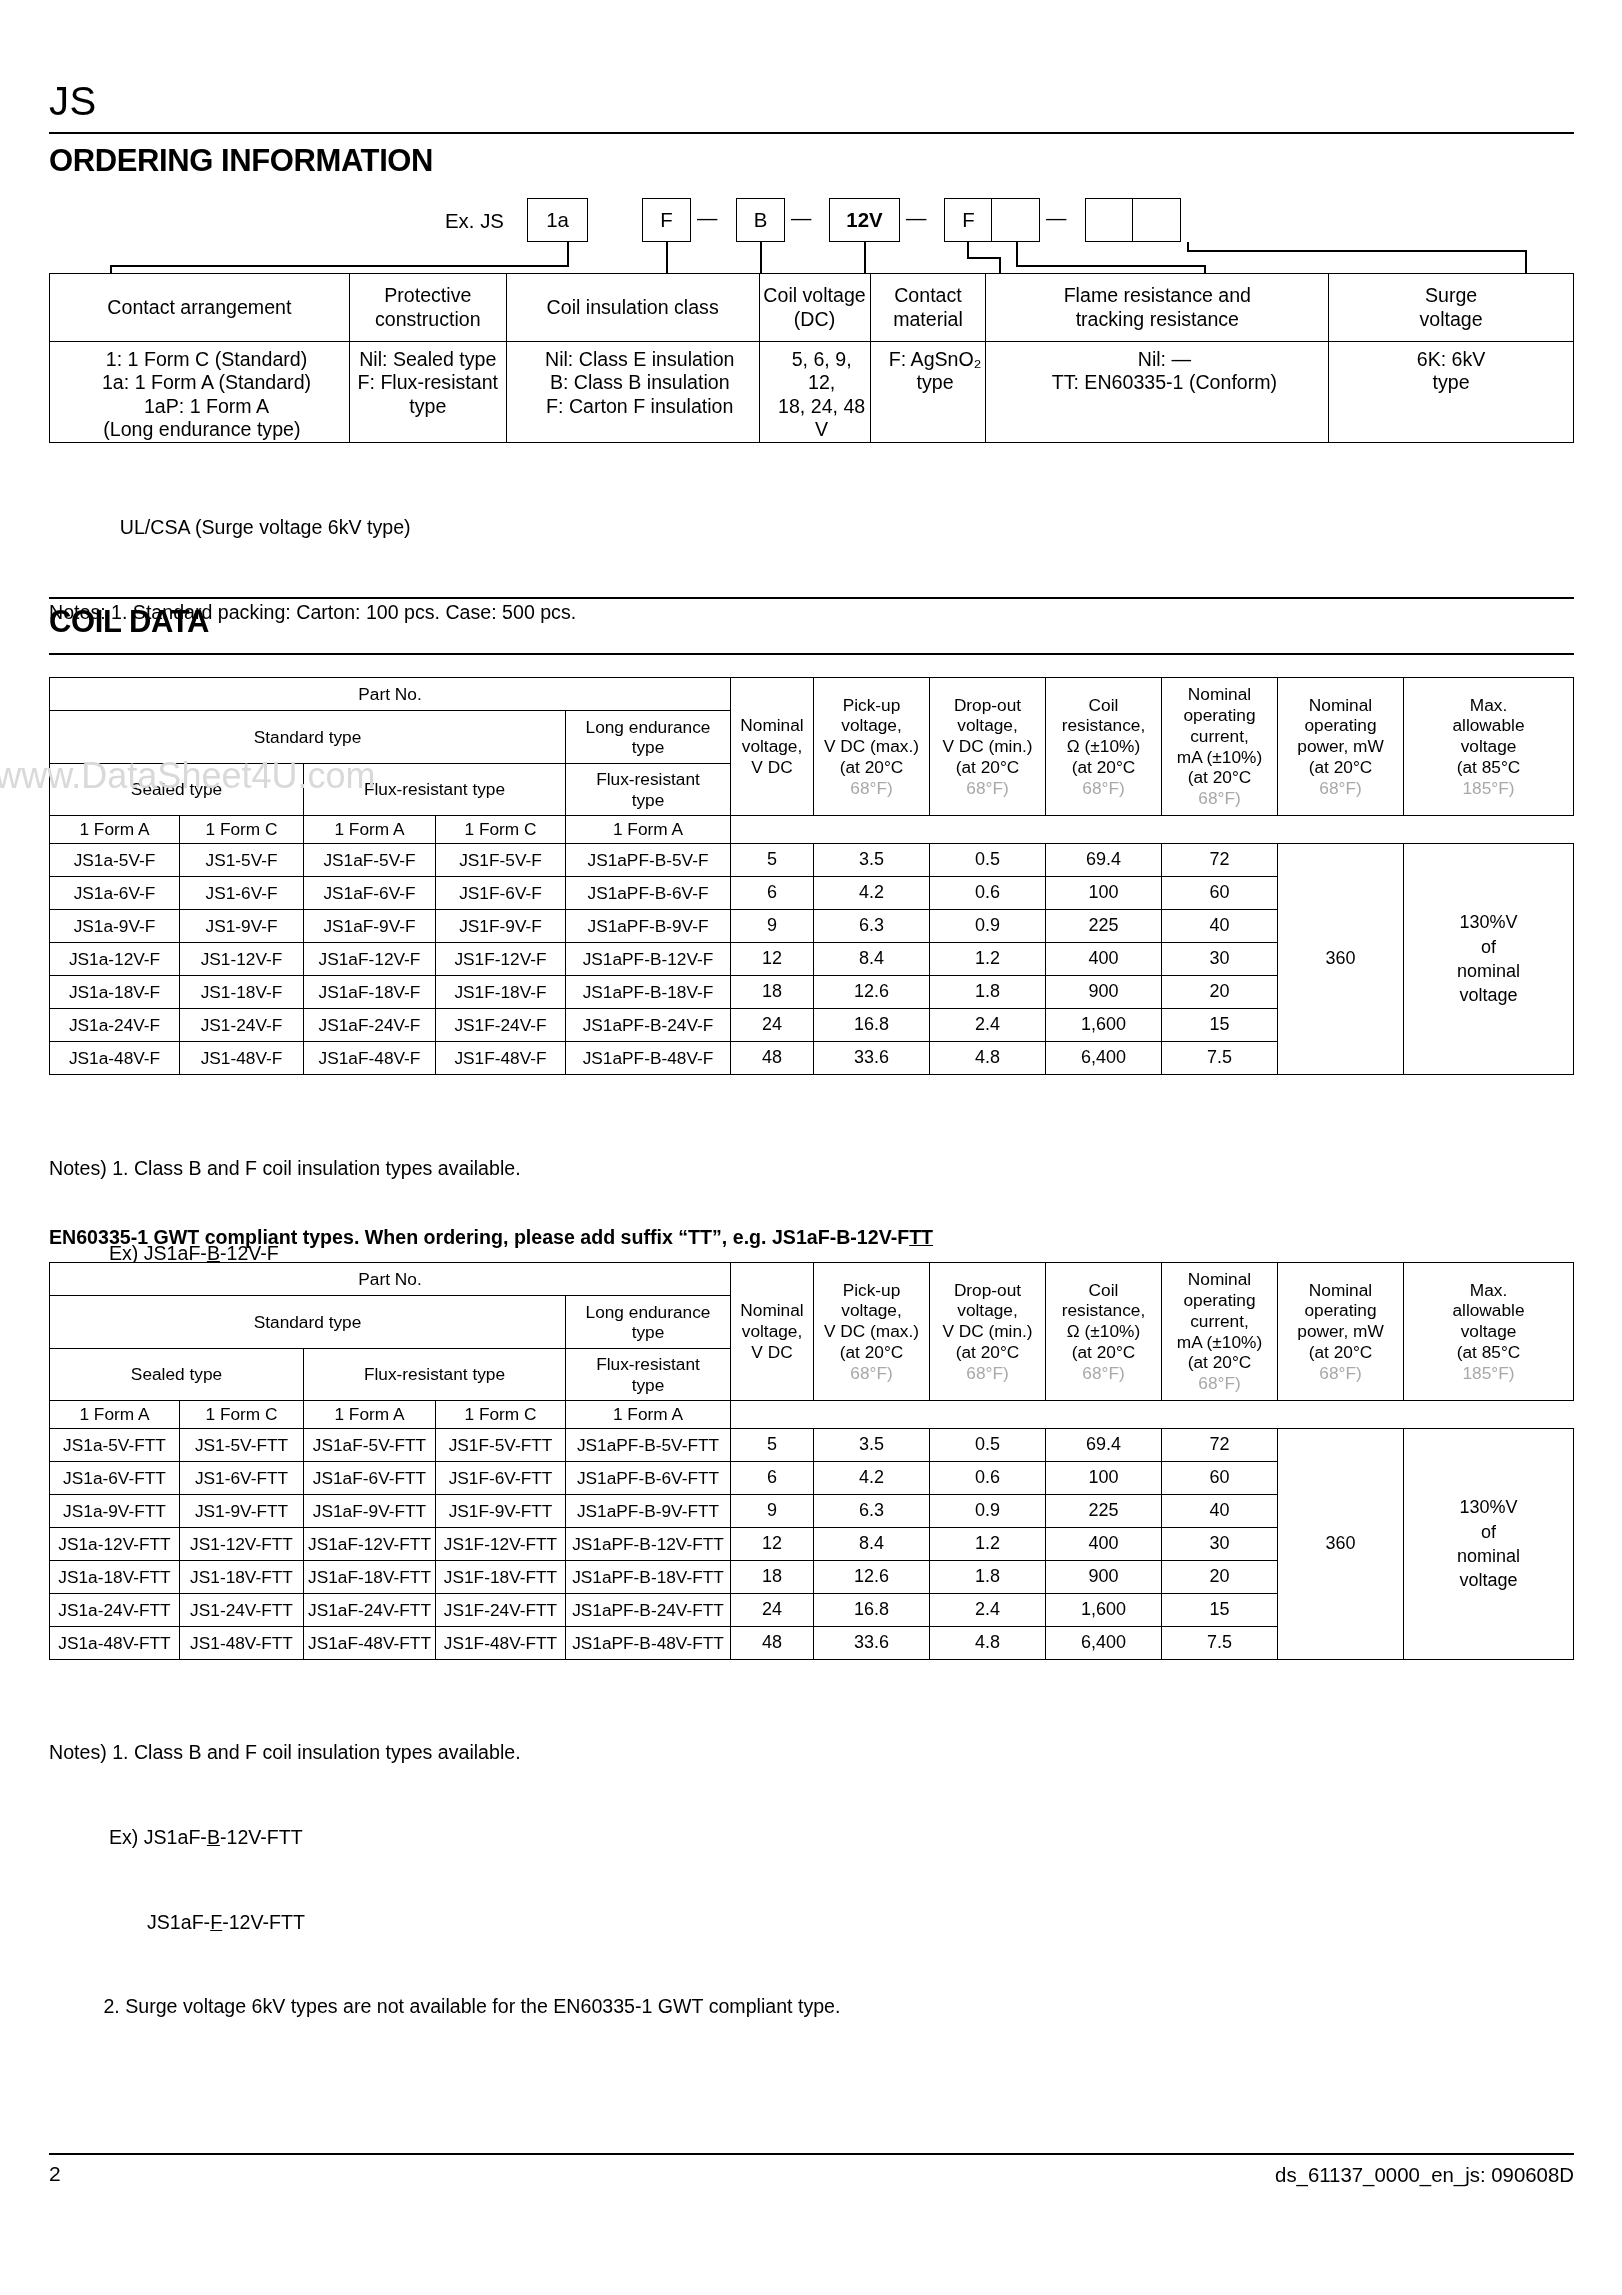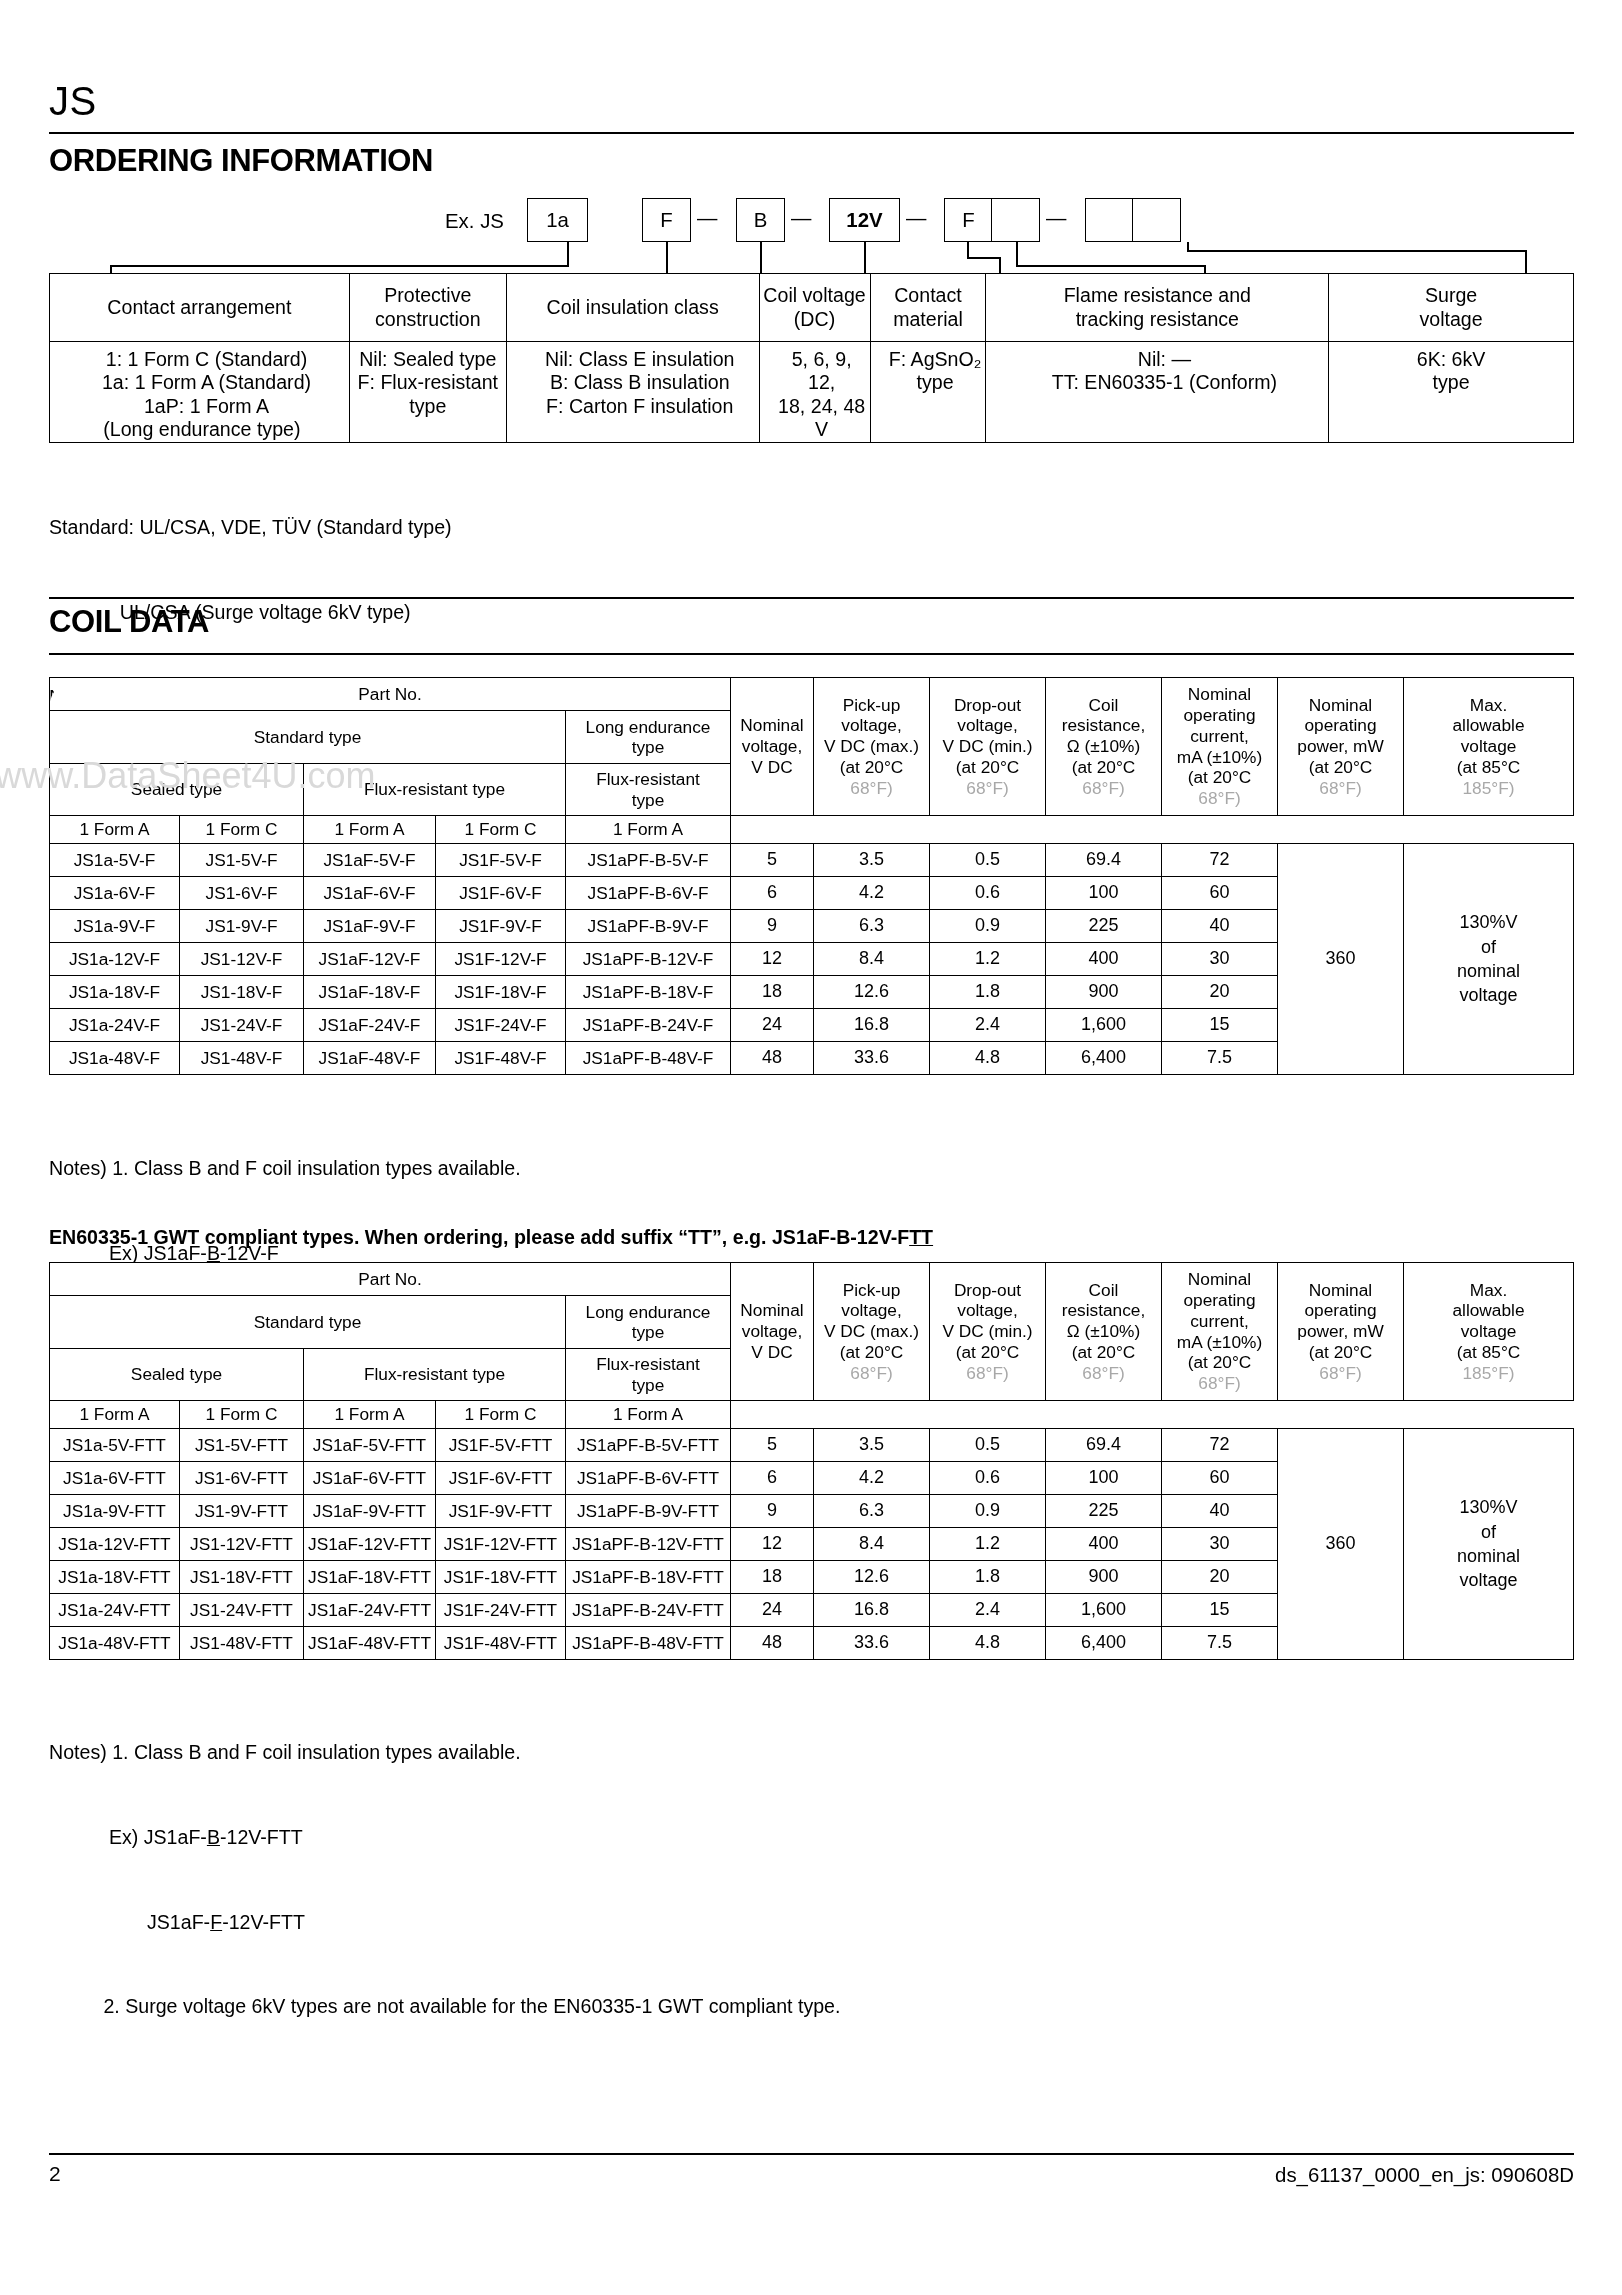--- a/index.html
+++ b/index.html
@@ -261,21 +261,20 @@
       </td>
       <td class="body">
         <span class="ln">6K: 6kV</span>
         <span class="ln">type</span>
       </td>
     </tr>
   </tbody>
     </table>
 
   <div class="notes" style="left:49px; top:457px;">
-    <div>Standard: UL/CSA, VDE, TÜV (Standard type)</div>
     <div>             UL/CSA (Surge voltage 6kV type)</div>
     <div>Notes: 1. Standard packing: Carton: 100 pcs. Case: 500 pcs.</div>
     <div>          2. When ordering TV rated (TV-5) types, add suffix -TV.</div>
     <div>          3. Contact arrangement 1aP type is Flux-resistant type only (Class B insulation only).</div>
   </div>
 
   <div class="rule-thin" style="left:49px; top:597px; width:1525px; height:2.4px;"></div>
   <div class="section-title" id="coildata-heading">COIL DATA</div>
   <div class="rule-thin" style="left:49px; top:653px; width:1525px; height:2.4px;"></div>
 

